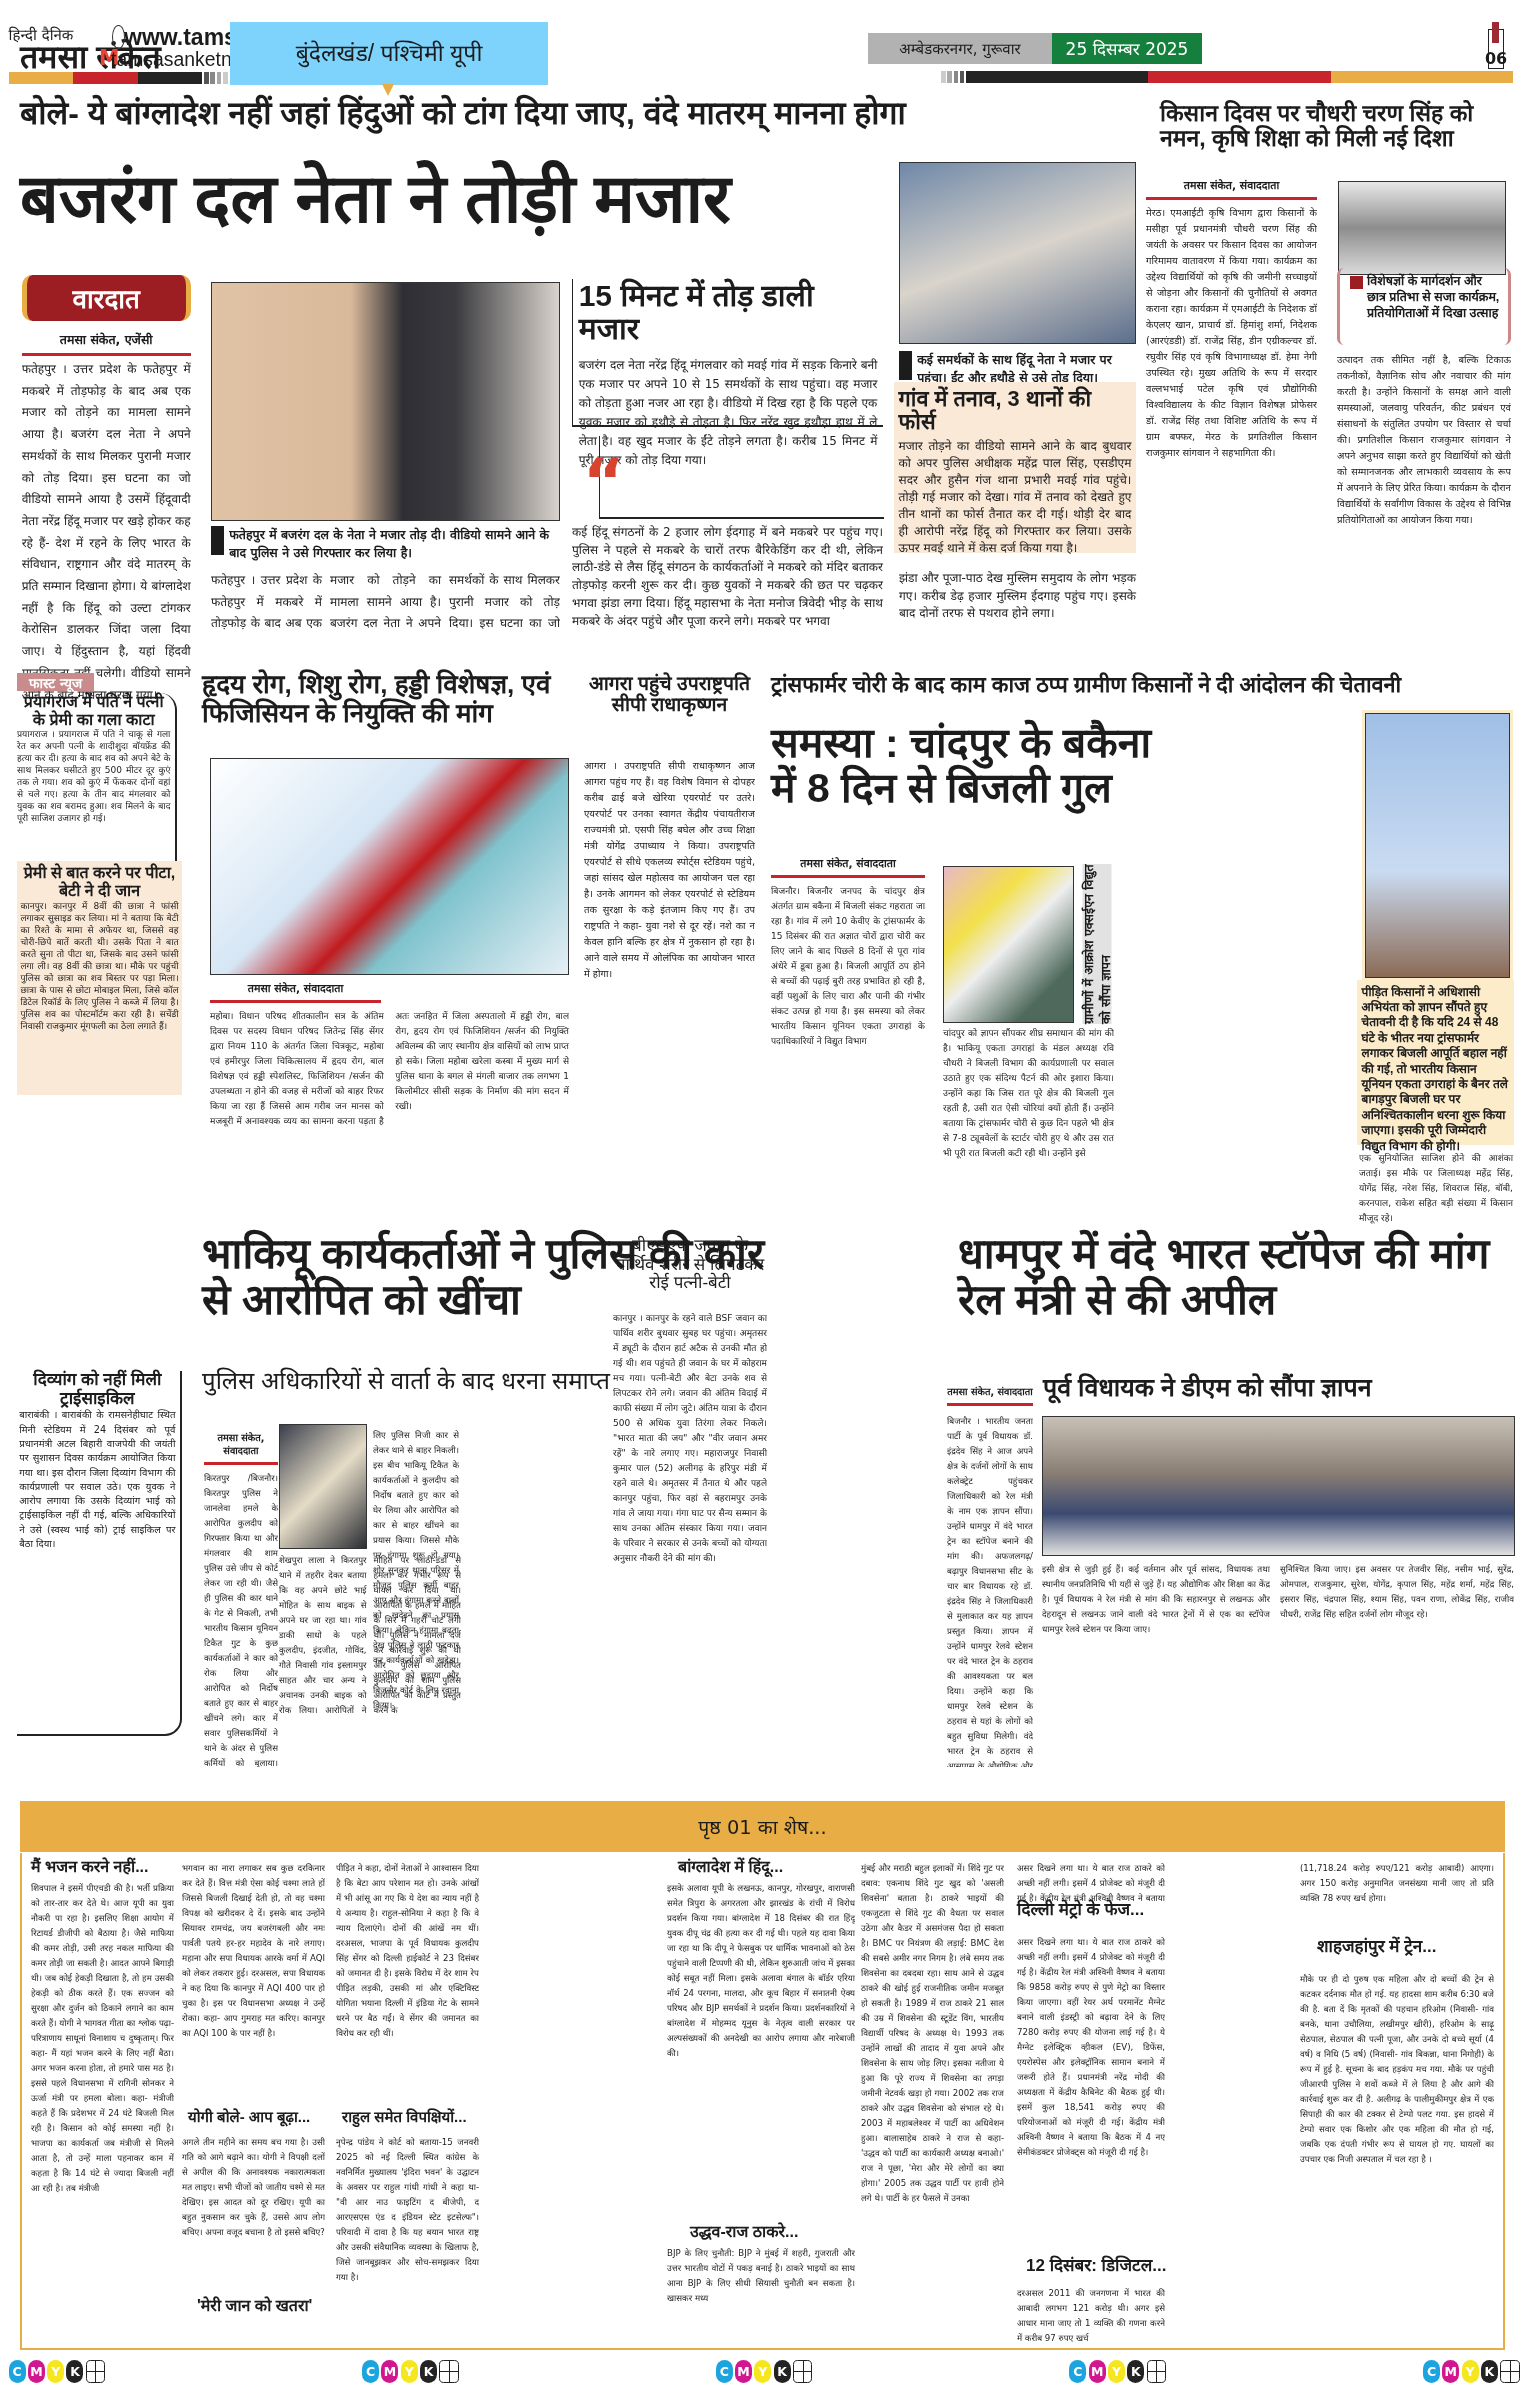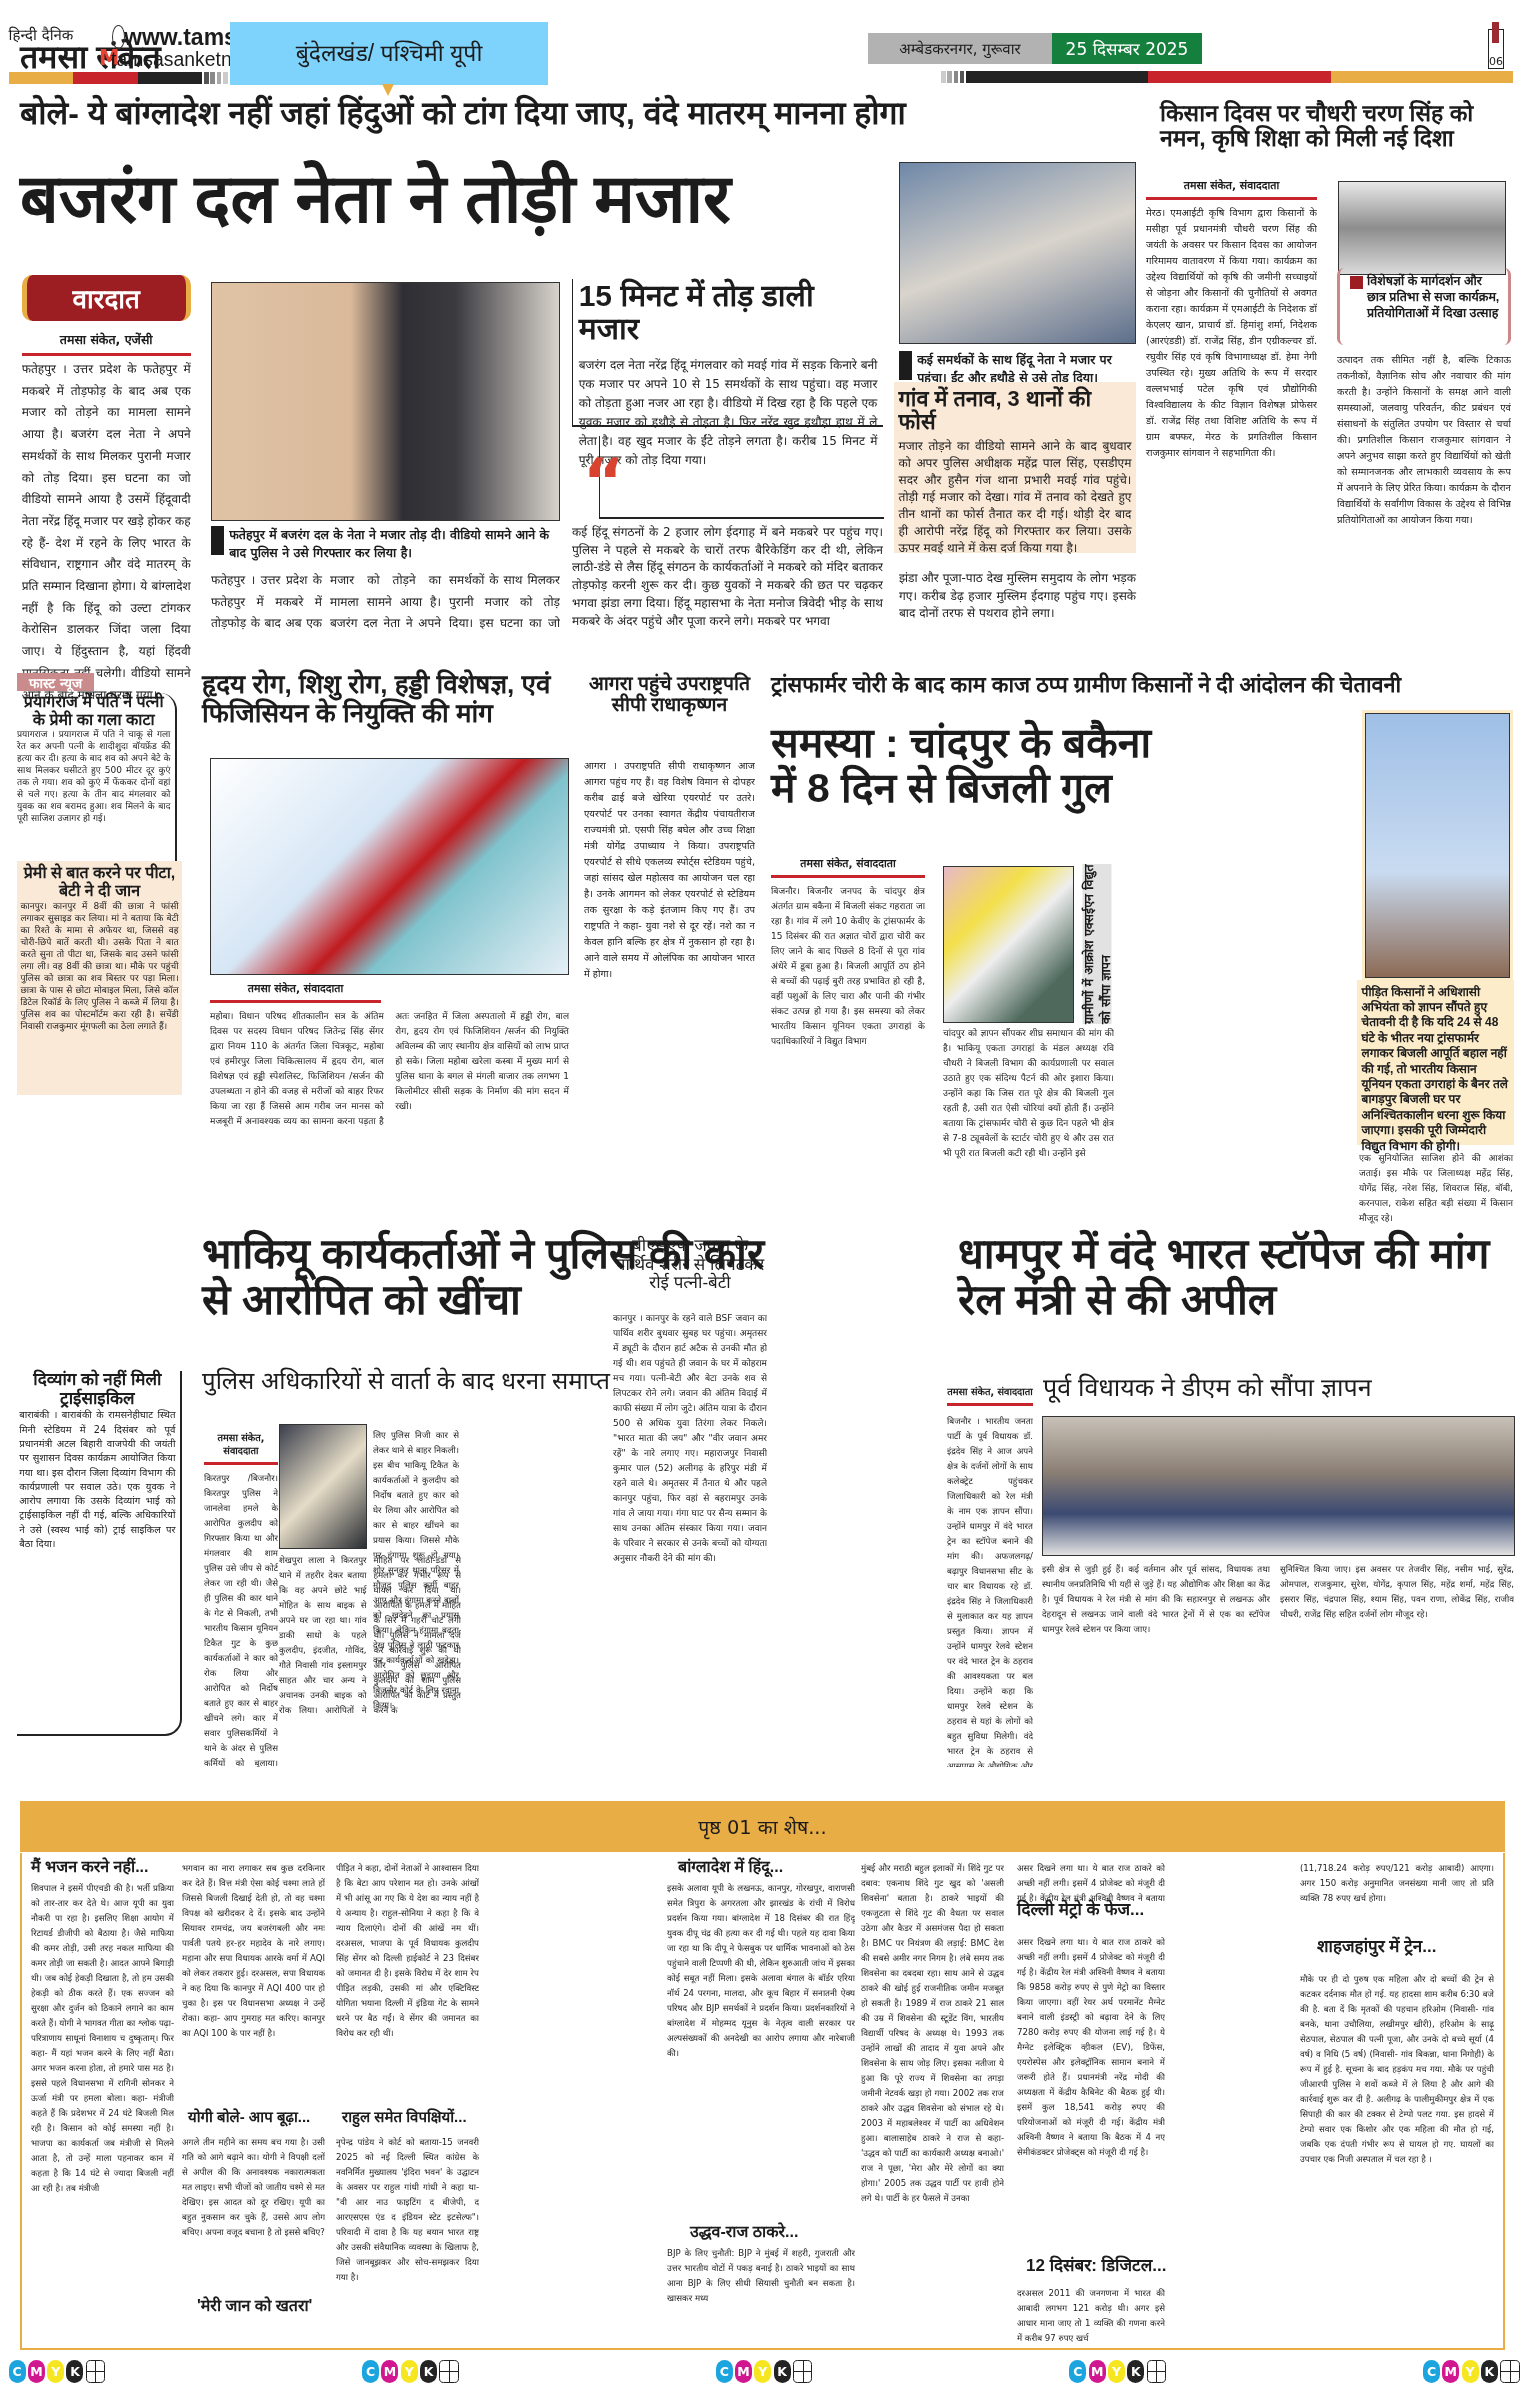--- a/index.html
+++ b/index.html
@@ -35,21 +35,21 @@
       <div style="width:4.6px;background:#888;margin-left:1.7px"></div>
       <div style="width:4.6px;background:#aaa;margin-left:1.7px"></div>
       <div style="width:4.6px;background:#ccc;margin-left:1.7px"></div>
   </div>
   <div class="abs hd" style="left:230px;top:22px;width:318px;height:63px;background:#7dd3fc;font-size:23px;font-weight:normal;display:flex;align-items:center;justify-content:center">बुंदेलखंड/ पश्चिमी यूपी</div>
   <div class="abs" style="left:382px;top:84px;width:0;height:0;border-left:6.8px solid transparent;border-right:6.8px solid transparent;border-top:12.5px solid #e8ad45"></div>
   <div class="abs" style="left:868px;top:32.5px;width:82px;height:31px;background:#b2b2b2;font-size:15px;display:flex;align-items:center;justify-content:center;width:184px">अम्बेडकरनगर, गुरूवार</div>
   <div class="abs" style="left:1052px;top:32.5px;width:150px;height:31px;background:#15803d;color:#fff;font-size:17px;display:flex;align-items:center;justify-content:center">25 दिसम्बर 2025</div>
   <div class="abs" style="left:1488px;top:28.5px;width:16px;height:40px;border:1.7px solid #232323;display:flex;align-items:flex-end;justify-content:center">
     <div class="abs" style="left:3.4px;top:-7.4px;width:6.8px;height:20.5px;background:#9b2a32"></div>
-    <span style="font-size:11px;font-weight:normal">06</span>
+    <span style="font-size:16px;font-weight:bold">06</span>
   </div>
   <div class="abs" style="left:941px;top:71px;width:572px;height:12px;display:flex">
     <div style="width:4.6px;background:#ccc;margin-right:1.7px"></div>
       <div style="width:4.6px;background:#aaa;margin-right:1.7px"></div>
       <div style="width:4.6px;background:#888;margin-right:1.7px"></div>
       <div style="width:4.6px;background:#555;margin-right:1.7px"></div>
     <div style="flex:1;background:#232323"></div>
       <div style="flex:1;background:#c8242b"></div>
       <div style="flex:1;background:#e8ad45"></div>
   </div>
@@ -143,21 +143,21 @@
 <div class="abs byline" style="left:204px;top:1431px;width:74px;font-size:9.7px">तमसा संकेत, संवाददाता</div>
 <div class="abs txt" style="left:204px;top:1471px;width:74px;height:296px;font-size:8.6px;line-height:15px;overflow:hidden">किरतपुर /बिजनौर। किरतपुर पुलिस ने जानलेवा हमले के आरोपित कुलदीप को गिरफ्तार किया था और मंगलवार की शाम पुलिस उसे जीप से कोर्ट लेकर जा रही थी। जैसे ही पुलिस की कार थाने के गेट से निकली, तभी भारतीय किसान यूनियन टिकैत गुट के कुछ कार्यकर्ताओं ने कार को रोक लिया और आरोपित को निर्दोष बताते हुए कार से बाहर खींचने लगे। कार में सवार पुलिसकर्मियों ने थाने के अंदर से पुलिस कर्मियों को बुलाया। पुलिसकर्मियों ने विरोध करने वाले को लाठी फटकार कर दो को हिरासत में ले लिया। घटना के कारण काफी देर हंगामा हुआ। रविवार की देर रात राहुल पुत्र जगदीश निवासी गांव</div>
 <div class="abs photo" style="left:279px;top:1424px;width:88px;height:125px;background:linear-gradient(135deg,#3b3f4d,#e5dcc7 50%,#2a2d33)"></div>
 <div class="abs txt" style="left:279px;top:1553px;width:182px;height:214px;font-size:8.6px;line-height:15px;overflow:hidden;column-count:2;column-gap:6.8px">शेखपुरा लाला ने किरतपुर थाने में तहरीर देकर बताया कि वह अपने छोटे भाई मोहित के साथ बाइक से अपने घर जा रहा था। गांव डाकी साधो के पहले कुलदीप, इंदजीत, गोविंद, गौते निवासी गांव इस्लामपुर साहत और चार अन्य ने अचानक उनकी बाइक को रोक लिया। आरोपितों ने मोहित पर लाठी-डंडों से हमला कर गंभीर रूप से घायल कर दिया था। आरोपितों के हमले में मोहित के सिर में गहरी चोट लगी थी। पुलिस ने मामला दर्ज कर कार्रवाई शुरू की थी और पुलिस आरोपित कुलदीप को शाम पुलिस आरोपित को कोर्ट में प्रस्तुत करने के</div>
 <div class="abs txt" style="left:373px;top:1428px;width:86px;height:339px;font-size:8.6px;line-height:15px;overflow:hidden">लिए पुलिस निजी कार से लेकर थाने से बाहर निकली। इस बीच भाकियू टिकैत के कार्यकर्ताओं ने कुलदीप को निर्दोष बताते हुए कार को घेर लिया और आरोपित को कार से बाहर खींचने का प्रयास किया। जिससे मौके पर हंगामा शुरू हो गया। शोर सुनकर थाना परिसर में मौजूद पुलिस कर्मी बाहर आए और हंगामा करने वालों को खदेड़ने का प्रयास किया। लेकिन हंगामा बढ़ता देख पुलिस ने लाठी फटकार कर कार्यकर्ताओं को खदेड़ा। आरोपित को छुड़ाया और बिजनौर कोर्ट के लिए रवाना किया।</div>
 
 <div class="abs hd" style="left:613px;top:1237px;width:154px;font-size:17px;text-align:center;font-weight:normal">बीएसएफ जवान के पार्थिव शरीर से लिपटकर रोई पत्नी-बेटी</div>
 <div class="abs txt" style="left:613px;top:1311px;width:154px;height:456px;font-size:9px;line-height:15px;overflow:hidden">कानपुर । कानपुर के रहने वाले BSF जवान का पार्थिव शरीर बुधवार सुबह घर पहुंचा। अमृतसर में ड्यूटी के दौरान हार्ट अटैक से उनकी मौत हो गई थी। शव पहुंचते ही जवान के घर में कोहराम मच गया। पत्नी-बेटी और बेटा उनके शव से लिपटकर रोने लगे। जवान की अंतिम विदाई में काफी संख्या में लोग जुटे। अंतिम यात्रा के दौरान 500 से अधिक युवा तिरंगा लेकर निकले। "भारत माता की जय" और "वीर जवान अमर रहें" के नारे लगाए गए। महाराजपुर निवासी कुमार पाल (52) अलीगढ़ के हरिपुर मंडी में रहने वाले थे। अमृतसर में तैनात थे और पहले कानपुर पहुंचा, फिर वहां से बहरामपुर उनके गांव ले जाया गया। गंगा घाट पर सैन्य सम्मान के साथ उनका अंतिम संस्कार किया गया। जवान के परिवार ने सरकार से उनके बच्चों को योग्यता अनुसार नौकरी देने की मांग की।</div>
 
 <div class="abs hd" style="left:958px;top:1231px;width:559px;font-size:42px;font-weight:900">धामपुर में वंदे भारत स्टॉपेज की मांग रेल मंत्री से की अपील</div>
-<div class="abs hd" style="left:1043px;top:1374px;width:473px;font-size:25px;font-weight:normal">पूर्व विधायक ने डीएम को सौंपा ज्ञापन</div>
+<div class="abs hd" style="left:1043px;top:1374px;width:473px;font-size:25px;font-weight:bold">पूर्व विधायक ने डीएम को सौंपा ज्ञापन</div>
 <div class="abs byline" style="left:947px;top:1385px;width:86px;font-size:9.7px">तमसा संकेत, संवाददाता</div>
 <div class="abs txt" style="left:947px;top:1414px;width:86px;height:353px;font-size:8.6px;line-height:15px;overflow:hidden">बिजनौर । भारतीय जनता पार्टी के पूर्व विधायक डॉ. इंद्रदेव सिंह ने आज अपने क्षेत्र के दर्जनों लोगों के साथ कलेक्ट्रेट पहुंचकर जिलाधिकारी को रेल मंत्री के नाम एक ज्ञापन सौंपा। उन्होंने धामपुर में वंदे भारत ट्रेन का स्टॉपेज बनाने की मांग की। अफजलगढ़/बढ़ापुर विधानसभा सीट के चार बार विधायक रहे डॉ. इंद्रदेव सिंह ने जिलाधिकारी से मुलाकात कर यह ज्ञापन प्रस्तुत किया। ज्ञापन में उन्होंने धामपुर रेलवे स्टेशन पर वंदे भारत ट्रेन के ठहराव की आवश्यकता पर बल दिया। उन्होंने कहा कि धामपुर रेलवे स्टेशन के ठहराव से यहां के लोगों को बहुत सुविधा मिलेगी। वंदे भारत ट्रेन के ठहराव से आसपास के औद्योगिक और शिक्षा का केंद्र है। पूर्व विधायक ने रेल मंत्री से मांग की।</div>
 <div class="abs photo" style="left:1042px;top:1416px;width:473px;height:140px;background:linear-gradient(180deg,#c8c1b7,#8b7f74 40%,#3b4a72 70%,#e2e2e2)"></div>
 <div class="abs txt" style="left:1042px;top:1562px;width:228px;height:205px;font-size:8.6px;line-height:15px;overflow:hidden">इसी क्षेत्र से जुड़ी हुई हैं। कई वर्तमान और पूर्व सांसद, विधायक तथा स्थानीय जनप्रतिनिधि भी यहीं से जुड़े हैं। यह औद्योगिक और शिक्षा का केंद्र है। पूर्व विधायक ने रेल मंत्री से मांग की कि सहारनपुर से लखनऊ और देहरादून से लखनऊ जाने वाली वंदे भारत ट्रेनों में से एक का स्टॉपेज धामपुर रेलवे स्टेशन पर किया जाए।</div>
 <div class="abs txt" style="left:1280px;top:1562px;width:234px;height:205px;font-size:8.6px;line-height:15px;overflow:hidden">सुनिश्चित किया जाए। इस अवसर पर तेजवीर सिंह, नसीम भाई, सुरेंद्र, ओमपाल, राजकुमार, सुरेश, योगेंद्र, कृपाल सिंह, महेंद्र शर्मा, महेंद्र सिंह, इसरार सिंह, चंद्रपाल सिंह, श्याम सिंह, पवन राणा, लोकेंद्र सिंह, राजीव चौधरी, राजेंद्र सिंह सहित दर्जनों लोग मौजूद रहे।</div>
 
 <div class="abs" style="left:20px;top:1801px;width:1485px;height:51px;background:#e8ad45;display:flex;align-items:center;justify-content:center">
   <span style="font-size:19.4px">पृष्ठ 01 का शेष...</span>
 </div>
 <div class="abs" style="left:20px;top:1853px;width:1485px;height:497px;border:2.9px solid #e8ad45;border-top:none"></div>

